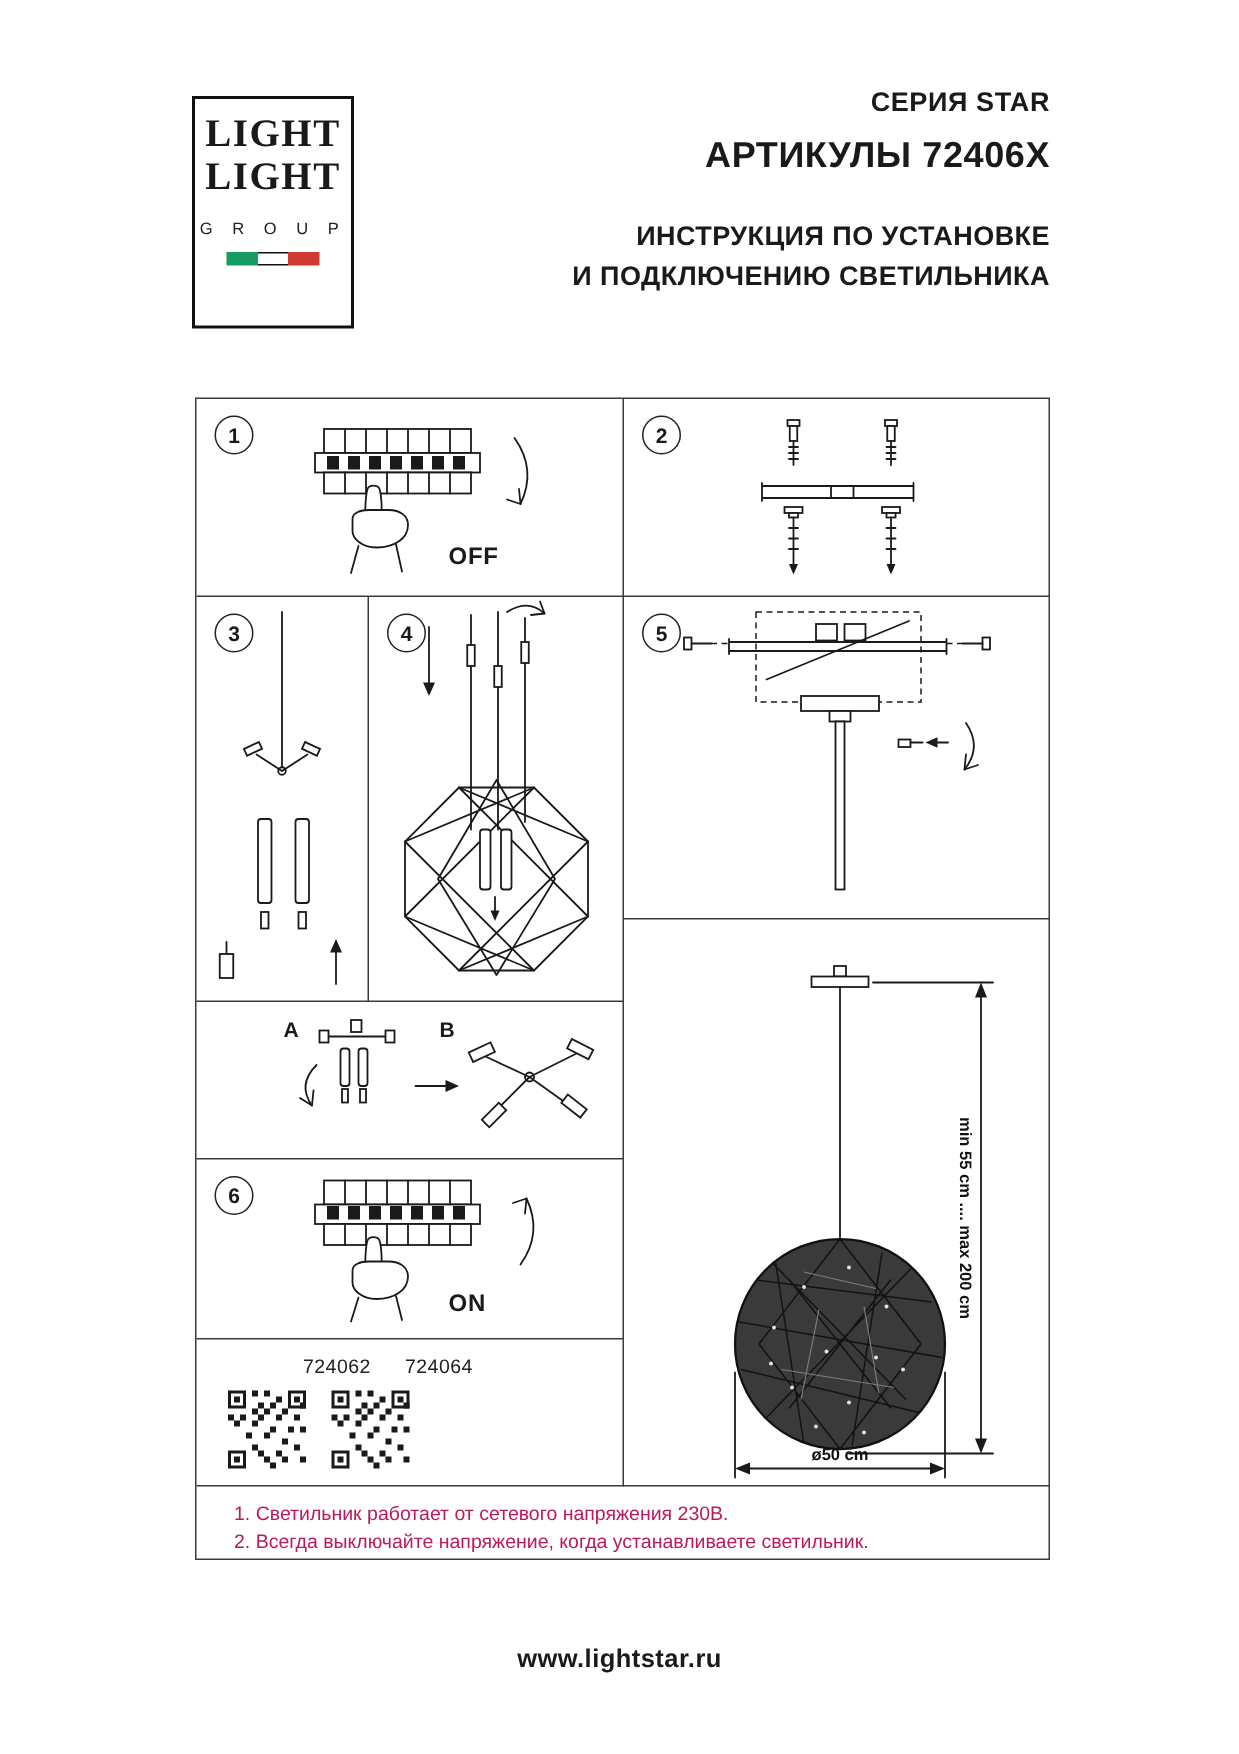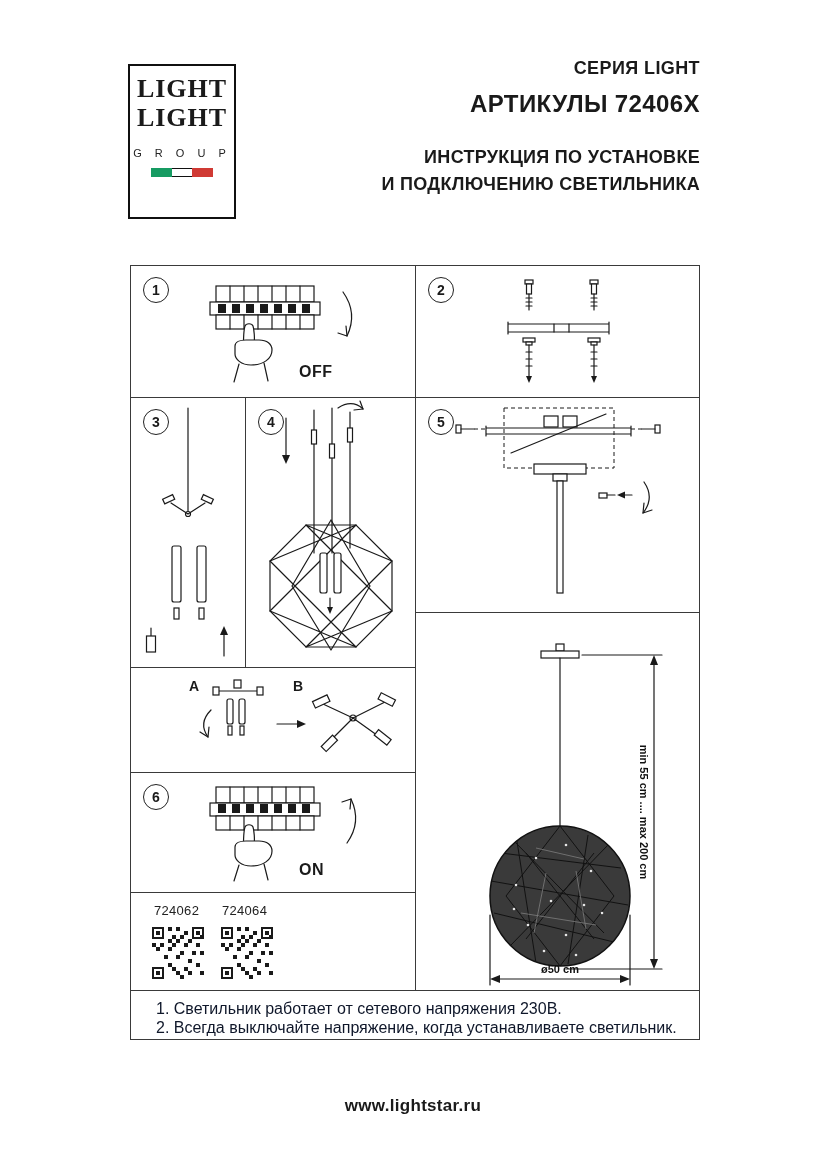--- a/index.html
+++ b/index.html
@@ -46,24 +46,24 @@
 
   .stepnum{position:absolute;left:12px;top:11px;width:26px;height:26px;border-radius:50%;
            border:1.5px solid #222;font-size:14px;font-weight:bold;text-align:center;
            line-height:25px;box-sizing:border-box;background:#fff;}
   .plabel{position:absolute;font-size:16px;font-weight:bold;letter-spacing:.5px;}
   .lbl-off{left:168px;top:97px;}
   .lbl-on{left:168px;top:88px;}
   .lbl-a{left:58px;top:10px;font-size:14px;}
   .lbl-b{left:162px;top:10px;font-size:14px;}
 
-  .article{position:absolute;top:10px;font-size:13px;color:#222;letter-spacing:.3px;}
+  .article{position:absolute;top:10px;font-size:13px;color:#222;letter-spacing:.3px;margin-left:48px;}
   .art-l{left:23px;} .art-r{left:91px;}
 
-  .notes-text{padding:8px 10px 0 25px;font-size:16px;line-height:19px;color:#0f172a;}
+  .notes-text{padding:8px 10px 0 25px;font-size:13px;line-height:19px;color:#be185d;}
 
   .footer{position:absolute;left:0;top:1096px;width:100%;text-align:center;
           font-size:17px;font-weight:bold;letter-spacing:.3px;}
 
   svg{display:block;}
   .ln{stroke:#1a1a1a;stroke-width:1.2;fill:none;stroke-linecap:round;}
   .lnf{stroke:#1a1a1a;stroke-width:1.2;fill:#ffffff;}
   .fill{fill:#1a1a1a;stroke:none;}
   .dash{stroke:#1a1a1a;stroke-width:1;fill:none;stroke-dasharray:4 3;}
   .dimtxt{font-family:"Liberation Sans",sans-serif;font-size:11px;font-weight:bold;fill:#111;}
@@ -78,21 +78,21 @@
     <div class="logo-star">LIGHT</div>
     <div class="logo-group">G R O U P</div>
     <div class="logo-flag">
       <span class="fg"></span>
       <span class="fw"></span>
       <span class="fr"></span>
     </div>
   </div>
 
   <div class="header">
-    <div class="h-series">СЕРИЯ LIGHT</div>
+    <div class="h-series">СЕРИЯ STAR</div>
     <div class="h-articles">АРТИКУЛЫ 72406X</div>
     <div class="h-title first">ИНСТРУКЦИЯ ПО УСТАНОВКЕ</div>
     <div class="h-title">И ПОДКЛЮЧЕНИЮ СВЕТИЛЬНИКА</div>
   </div>
 
   <div class="sheet">
 
     <div class="panel p1 br bb">
       <div class="stepnum">1</div>
       <svg width="284" height="131" viewBox="0 0 284 131">

